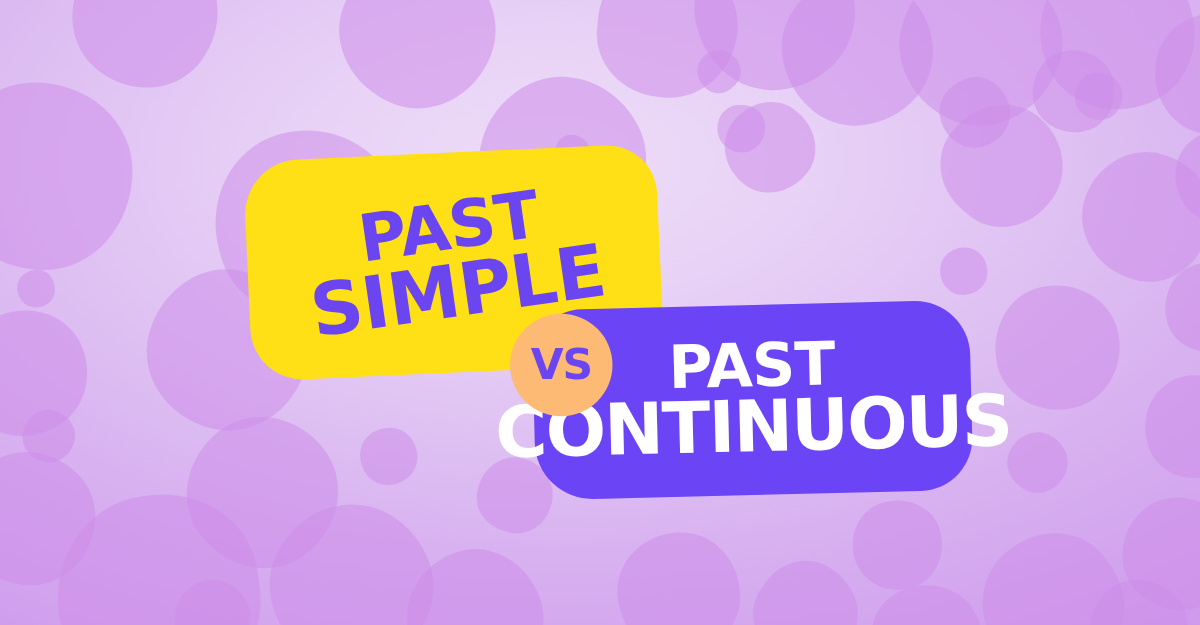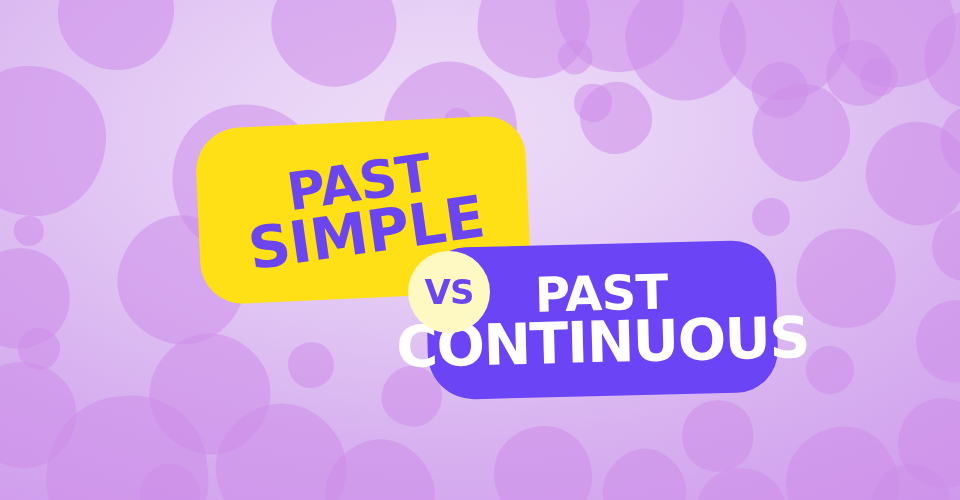--- a/index.html
+++ b/index.html
@@ -197,17 +197,17 @@
     </div>
   </div>
 
   <div id="badge-past-continuous" style="background: rgb(107, 68, 245); transform: rotate(-1.4deg);">
     <div id="past-continuous-text">
       <div class="pc-line" id="pc-line1" style="color: rgb(255, 255, 255);">PAST</div>
       <div class="pc-line" id="pc-line2" style="color: rgb(255, 255, 255);">CONTINUOUS</div>
     </div>
   </div>
 
-  <div id="vs-circle" style="background: #fef9c3; justify-content: center;">
+  <div id="vs-circle" style="background: #fdba74; justify-content: center;">
     <span id="vs-label" style="color: rgb(107, 70, 240);">VS</span>
   </div>
 
 </div>
 
 </body></html>

